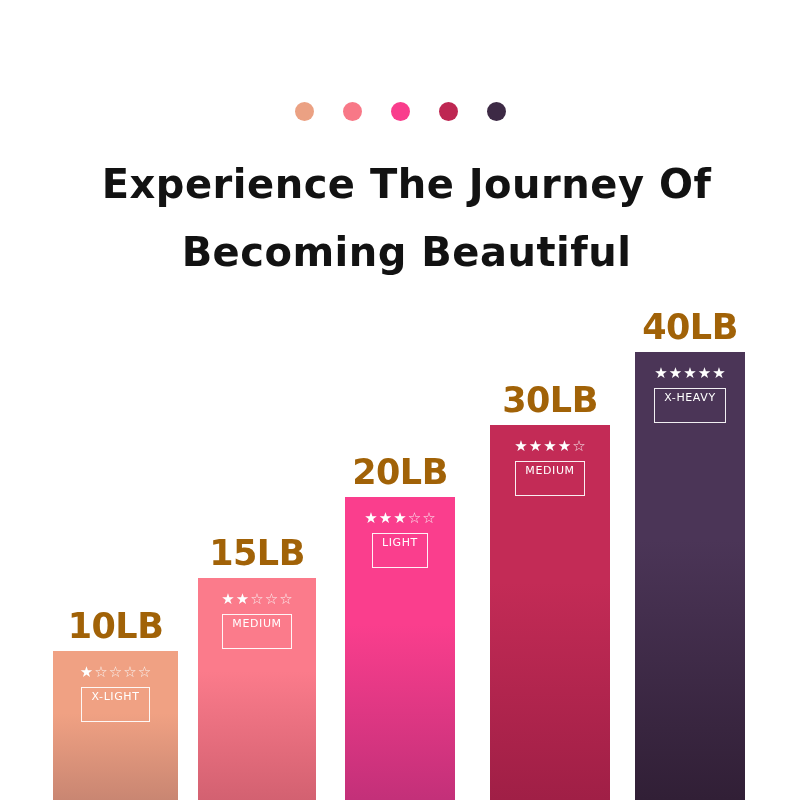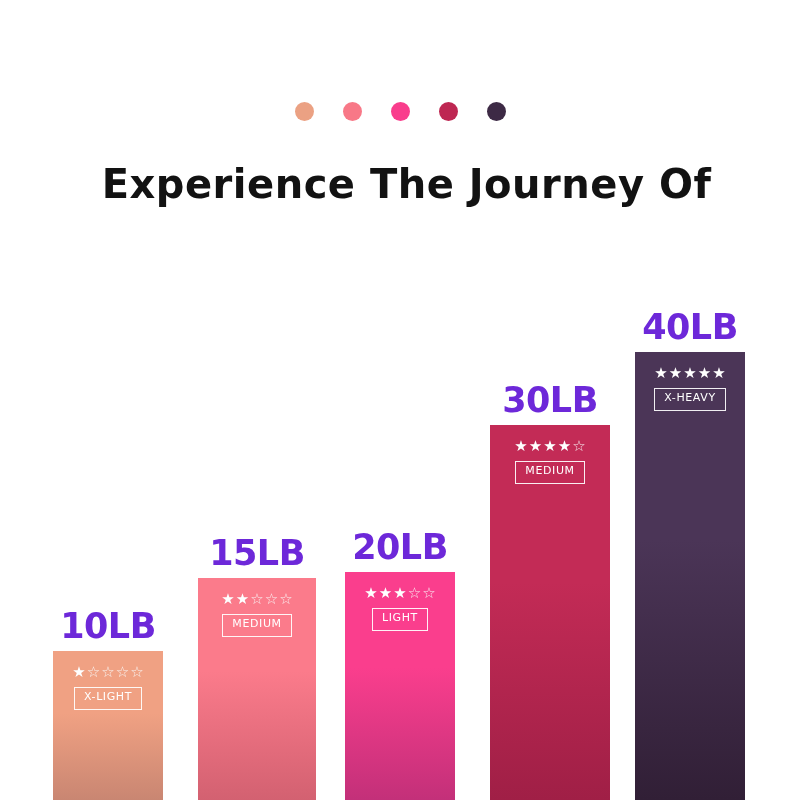--- a/index.html
+++ b/index.html
@@ -60,21 +60,21 @@
   .bar-weight {
     position:absolute;
     left:50%;
     transform:translateX(-50%);
     bottom:100%;
     margin-bottom:6px;
     font-family:"DejaVu Sans", sans-serif;
     font-weight:bold;
     font-size:35px;
     line-height:38px;
-    color:#6d28d9;
+    color:#a16207;
     white-space:nowrap;
     letter-spacing:-0.5px;
   }
   .bar-body {
     position:relative;
     width:100%;
     height:100%;
     overflow:hidden;
   }
   .bar-inner {
@@ -101,44 +101,45 @@
   }
   .star { display:inline-block; }
   .star.empty { opacity:0.88; }
   .level-chip {
     border:1.6px solid rgba(255,255,255,0.92);
     color:#ffffff;
     font-family:"DejaVu Sans", sans-serif;
     font-size:11px;
     font-weight:normal;
     letter-spacing:0.6px;
-    padding:3px 9px 6px 9px;
+    padding:3px 9px 18px 9px;
     line-height:12px;
     white-space:nowrap;
   }
 </style>
 </head>
 <body>
 
 <div id="stage">
 
   <div id="dot-row">
       <div class="dot" style="background: rgb(235, 161, 131);"></div>
       <div class="dot" style="background: rgb(248, 120, 135);"></div>
       <div class="dot" style="background: rgb(249, 61, 140);"></div>
       <div class="dot" style="background: rgb(190, 39, 82);"></div>
       <div class="dot" style="background: rgb(61, 42, 69);"></div>
     </div>
 
   <div id="headline">
     <span class="hl-line">Experience The Journey Of</span>
+    <span class="hl-line">Becoming Beautiful</span>
   </div>
 
   <div id="bars">
-      <div class="bar-group" style="left: 53px; width: 110px; height: 149px;">
+      <div class="bar-group" style="left: 53px; width: 125px; height: 149px;">
         <div class="bar-weight">10LB</div>
         <div class="bar-body">
           <div class="bar-inner" style="background: linear-gradient(rgb(240, 161, 131) 0%, rgb(240, 161, 131) 42%, rgb(201, 134, 114) 100%);"></div>
           <div class="bar-content">
             <div class="stars">
               <span class="star">★</span>
               <span class="star empty">☆</span>
               <span class="star empty">☆</span>
               <span class="star empty">☆</span>
               <span class="star empty">☆</span>
@@ -156,21 +157,21 @@
               <span class="star">★</span>
               <span class="star">★</span>
               <span class="star empty">☆</span>
               <span class="star empty">☆</span>
               <span class="star empty">☆</span>
             </div>
             <div class="level-chip">MEDIUM</div>
           </div>
         </div>
       </div>
-      <div class="bar-group" style="left: 345px; width: 110px; height: 228px;">
+      <div class="bar-group" style="left: 345px; width: 110px; height: 303px;">
         <div class="bar-weight">20LB</div>
         <div class="bar-body">
           <div class="bar-inner" style="background: linear-gradient(rgb(250, 62, 141) 0%, rgb(250, 62, 141) 42%, rgb(195, 48, 121) 100%);"></div>
           <div class="bar-content">
             <div class="stars">
               <span class="star">★</span>
               <span class="star">★</span>
               <span class="star">★</span>
               <span class="star empty">☆</span>
               <span class="star empty">☆</span>

